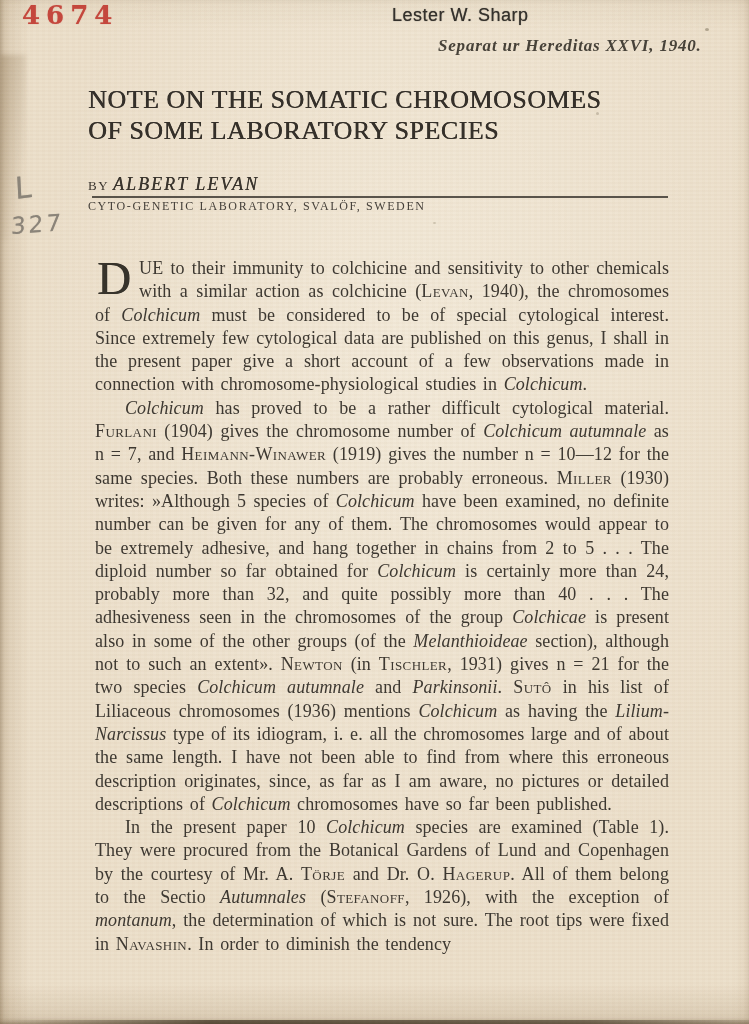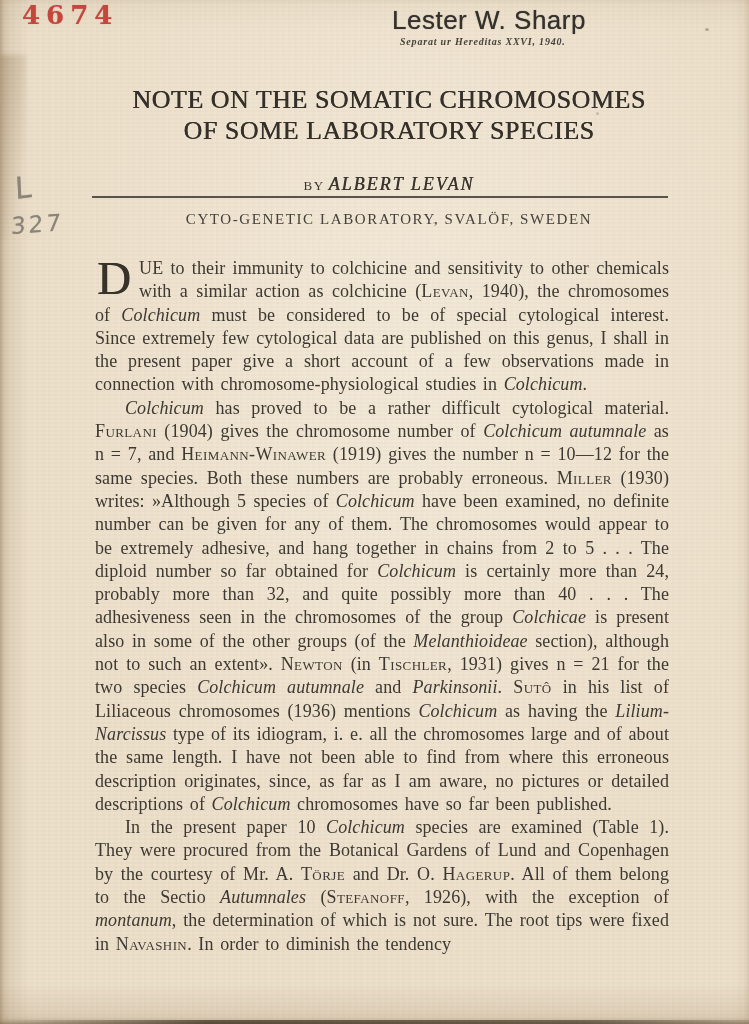--- a/index.html
+++ b/index.html
@@ -35,40 +35,40 @@
 
   .accession-stamp{
     position:absolute;left:22px;top:0px;
     font-family:"DejaVu Serif", serif;font-weight:bold;
     font-size:26px;letter-spacing:6px;color:#c4473d;
     text-shadow:0 0 1px rgba(196,71,61,0.55);
     transform:scaleY(1.02);}
   .owner-stamp{
     position:absolute;left:392px;top:5px;
     font-family:"Liberation Sans", sans-serif;
-    font-size:26px;letter-spacing:0.5px;color:#34312c;
+    font-size:18px;letter-spacing:0.5px;color:#34312c;
     text-shadow:0 0 0.9px rgba(52,49,44,0.8);}
   .separat-line{
-    position:absolute;left:400px;top:36px;
-    font-style:italic;font-weight:bold;font-size:10px;
+    position:absolute;left:438px;top:36px;
+    font-style:italic;font-weight:bold;font-size:17px;
     letter-spacing:0.8px;color:#474239;}
 
   .hand{font-family:"DejaVu Sans", sans-serif;color:#8b8479;
     text-shadow:0 0 0.7px rgba(139,132,121,0.6);}
   .hand-letter{position:absolute;left:15px;top:170px;font-size:30px;transform:rotate(-7deg) skewX(-4deg);}
   .hand-number{position:absolute;left:11px;top:211px;font-size:23px;letter-spacing:3px;transform:rotate(-4deg) skewX(-6deg);}
 
-  .masthead{position:absolute;left:100px;top:84px;width:578px;text-align:center;}
+  .masthead{position:absolute;left:88px;top:84px;width:578px;}
   .paper-title{margin:0;font-weight:normal;
     font-size:26px;line-height:31px;letter-spacing:0.5px;color:#35302a;
     text-shadow:0.4px 0 0 #35302a;}
   .byline{margin-top:28px;color:#3a352e;}
   .byline .by{font-size:13px;letter-spacing:1.5px;}
   .byline .author{font-style:italic;font-size:18px;letter-spacing:2px;text-shadow:0.3px 0 0 #3a352e;}
-  .affiliation{margin-top:16px;font-size:15px;letter-spacing:1.6px;color:#45403a;}
+  .affiliation{margin-top:4px;font-size:12px;letter-spacing:1.6px;color:#45403a;}
   .head-rule{position:absolute;left:92px;top:196px;width:576px;height:2px;background:#3e3a33;opacity:0.85;}
 
   .body-text{
     position:absolute;left:95px;top:257px;width:574px;
     font-size:18px;line-height:23.3px;
     text-align:justify;word-spacing:2px;letter-spacing:0.1px;
     color:#3d3831;}
   .body-text p{margin:0;}
   .body-text p.indent{text-indent:30px;}
   .dropcap{float:left;font-size:47px;line-height:37px;padding:3px 8px 0 2px;color:#37332b;

